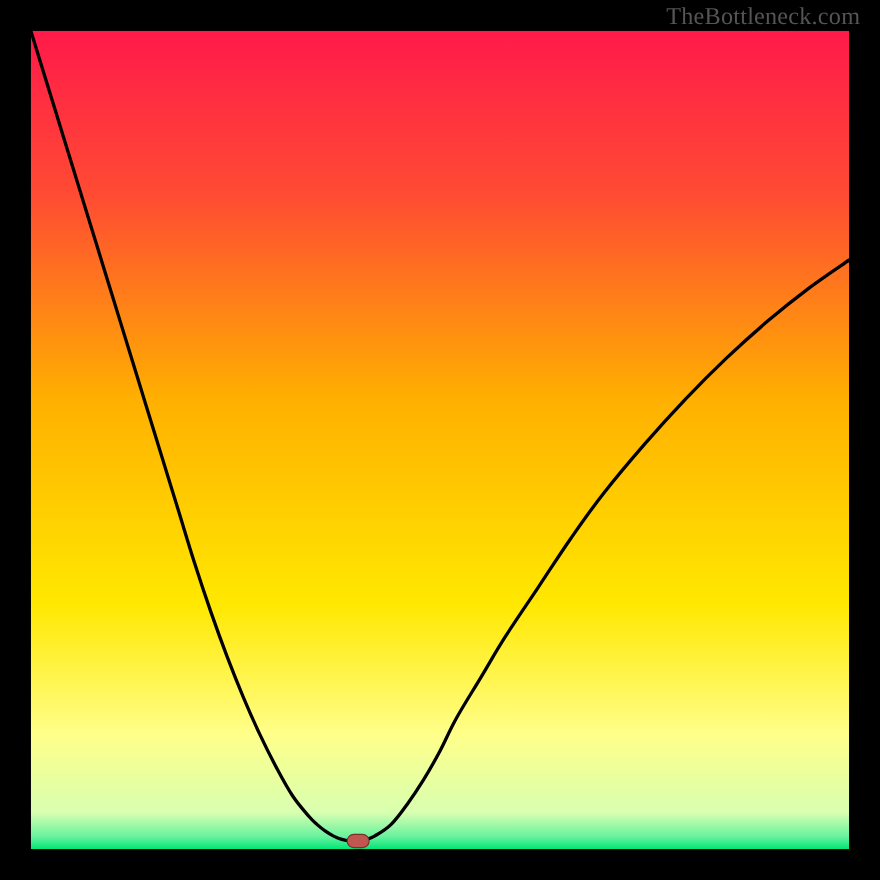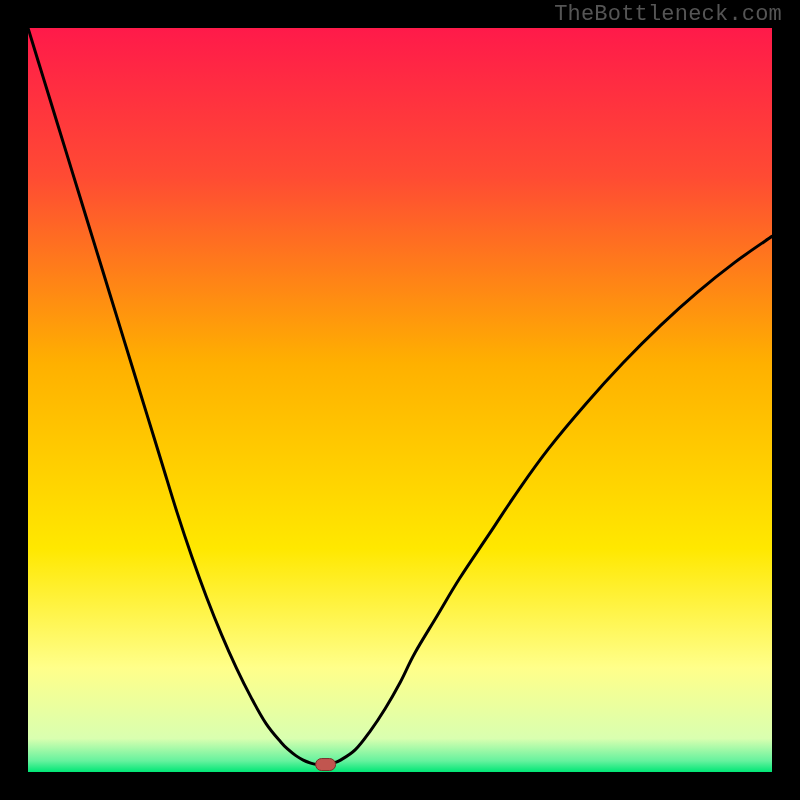--- a/index.html
+++ b/index.html
@@ -13,21 +13,21 @@
   .outer {
     width: 800px;
     height: 800px;
     background: #000;
     position: relative;
   }
   .watermark {
     position: absolute;
     top: 2px;
     right: 18px;
-    font-family: Liberation Mono, monospace;
+    font-family: Liberation Serif, serif;
     font-size: 22px;
     color: #555555;
     letter-spacing: 0.2px;
   }
   .plot {
     position: absolute;
     left: 28px;
     top: 28px;
     width: 744px;
     height: 744px;

